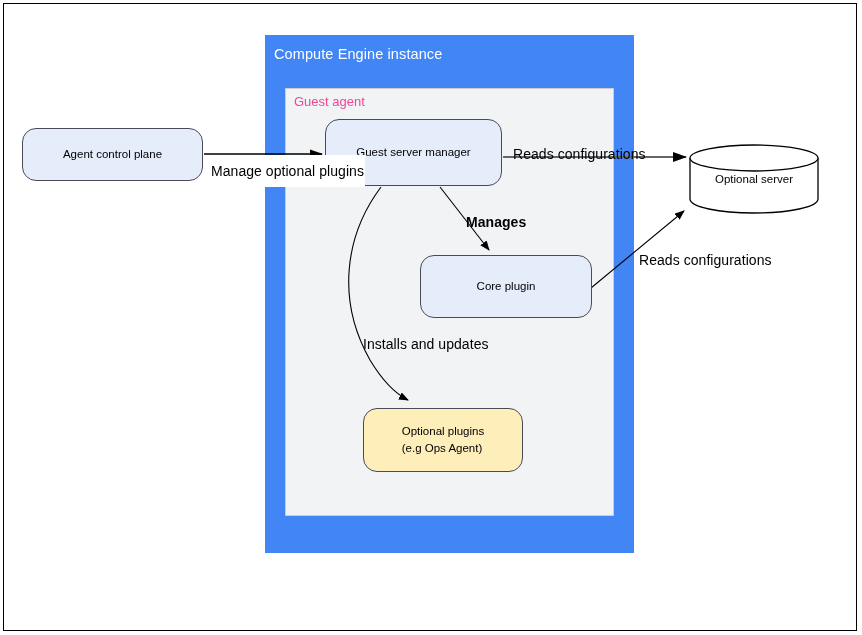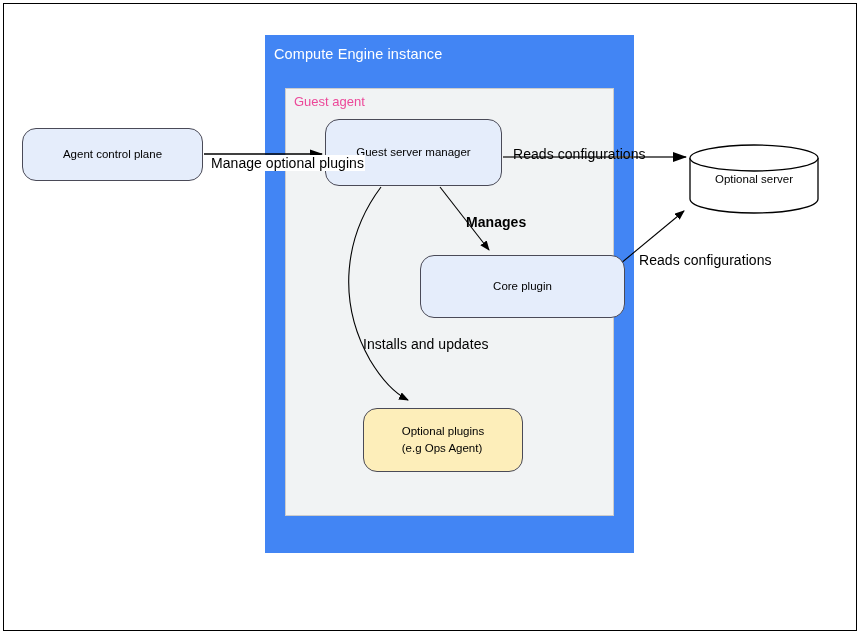--- a/index.html
+++ b/index.html
@@ -77,21 +77,21 @@
     text-align: center;
     font-size: 11.5px;
     color: #000000;
     line-height: 1.45;
   }
   .node.blue  { background: #e5edfb; }
   .node.amber { background: #fdeeba; border-color: #4a4a57; }
 
   #node-acp  { left: 22px;  top: 128px; width: 181px; height: 53px; border-radius: 14px; }
   #node-gam  { left: 325px; top: 119px; width: 177px; height: 67px; }
-  #node-core { left: 420px; top: 255px; width: 205px; height: 63px; }
+  #node-core { left: 420px; top: 255px; width: 172px; height: 63px; }
   #node-opt  { left: 363px; top: 408px; width: 160px; height: 64px; }
   #node-opt .opt-lines {
     text-align: left;
   }
 
   
   #node-meta {
     position: absolute;
     left: 689px;
     top: 145px;
@@ -123,21 +123,21 @@
 
   .edge-label {
     position: absolute;
     font-size: 14px;
     color: #000000;
     background: transparent;
     white-space: nowrap;
     letter-spacing: 0.05px;
     text-align: right;
   }
-  #lbl-manage  { left: 210px; top: 155px; background: #ffffff; padding: 0 1px; }
+  #lbl-manage  { left: 210px; top: 155px; background: #ffffff; padding: 8px 1px; }
   #lbl-reads1  { left: 513px; top: 146px; }
   #lbl-reads2  { left: 639px; top: 252px; }
   #lbl-manages { left: 466px; top: 214px; font-weight: bold; }
   #lbl-installs{ left: 363px; top: 336px; }
 </style>
 </head>
 <body>
 
 <div id="canvas">
 

